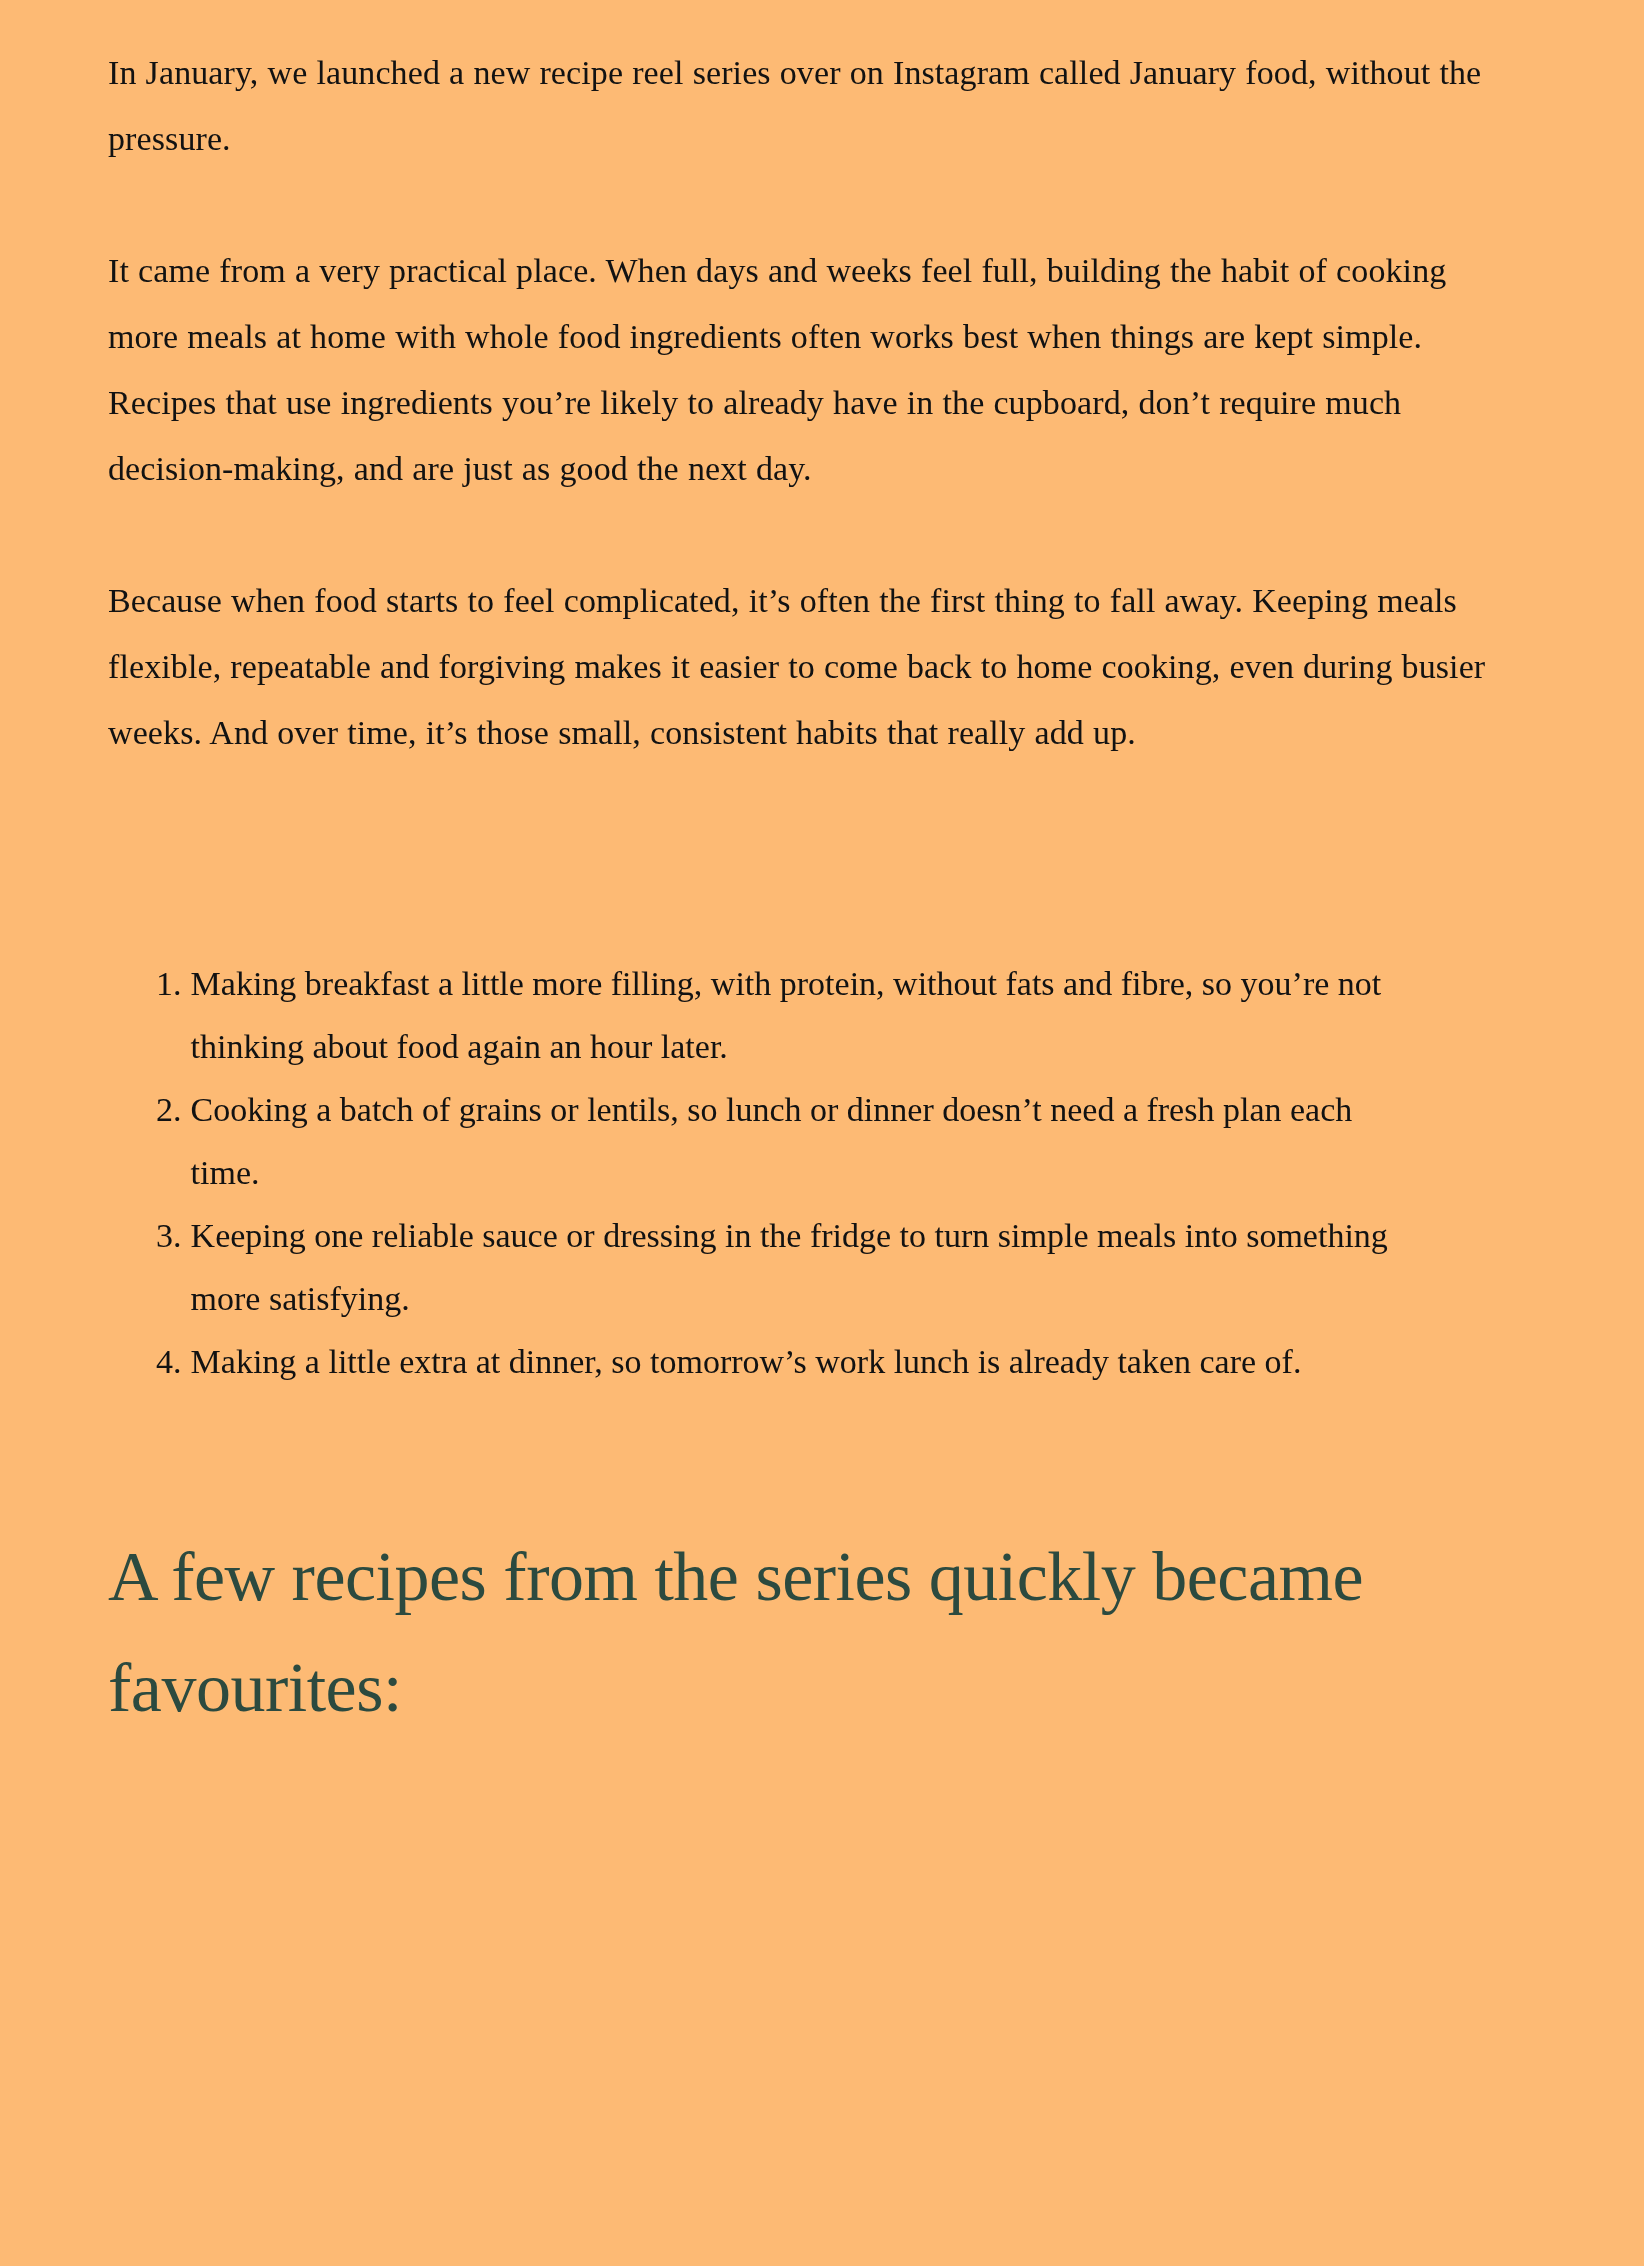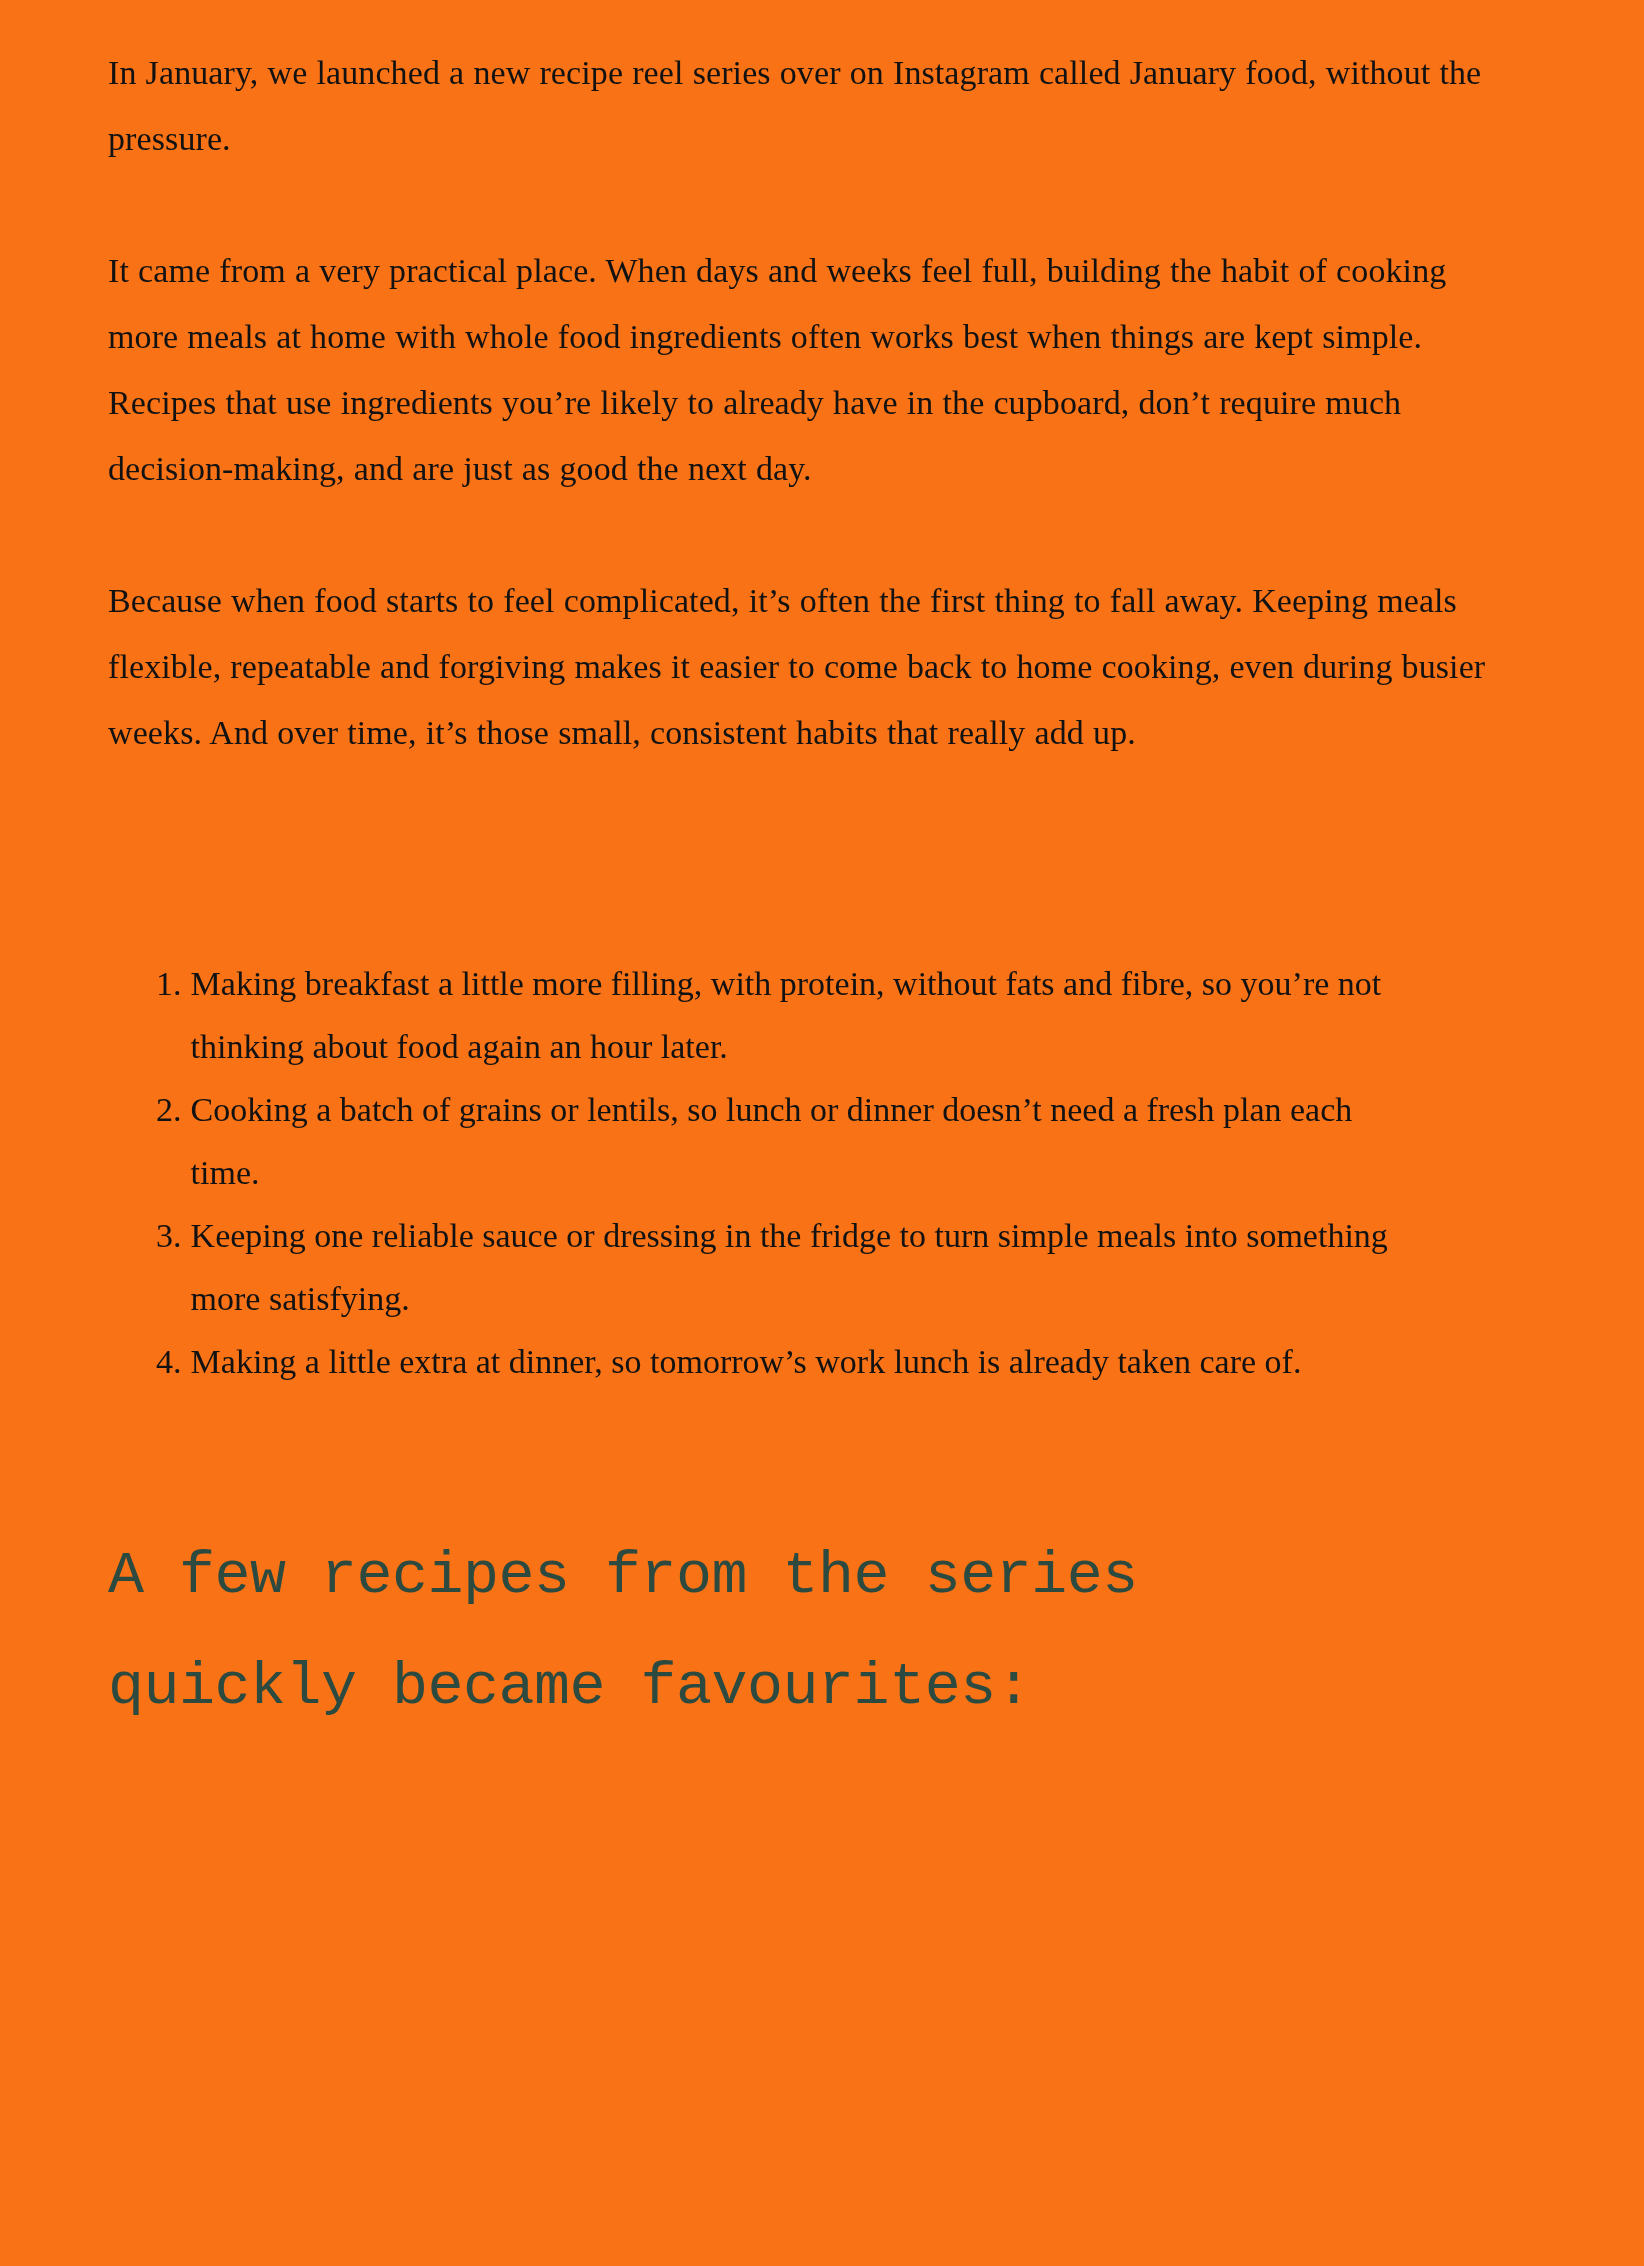--- a/index.html
+++ b/index.html
@@ -14,21 +14,21 @@
     overflow: hidden;
     font-family: "Liberation Serif", "DejaVu Serif", serif;
     color: #111111;
     -webkit-font-smoothing: antialiased;
   }
 
   .page {
     position: relative;
     width: 1645px;
     height: 2267px;
-    background: #f97316;
+    background: #fdba74;
     box-sizing: border-box;
     padding: 0;
   }
 
   .content {
     position: absolute;
     left: 108px;
     top: 0;
     width: 1425px;
   }
@@ -52,24 +52,23 @@
     font-weight: 400;
     margin: 0;
     letter-spacing: -0.5px;
   }
   .heading-1 {
     font-size: 73px;
     line-height: 101px;
     max-width: 1096px;
   }
   .heading-2 {
-    font-size: 60px;
+    font-size: 70px;
     line-height: 111px;
     max-width: 1279px;
-    font-family: Liberation Mono, monospace;
   }
 
   
   .olist {
     margin: 0;
     padding: 0;
     list-style: none;
     font-family: "Liberation Serif", "DejaVu Serif", serif;
     font-size: 34px;
     line-height: 63px;

